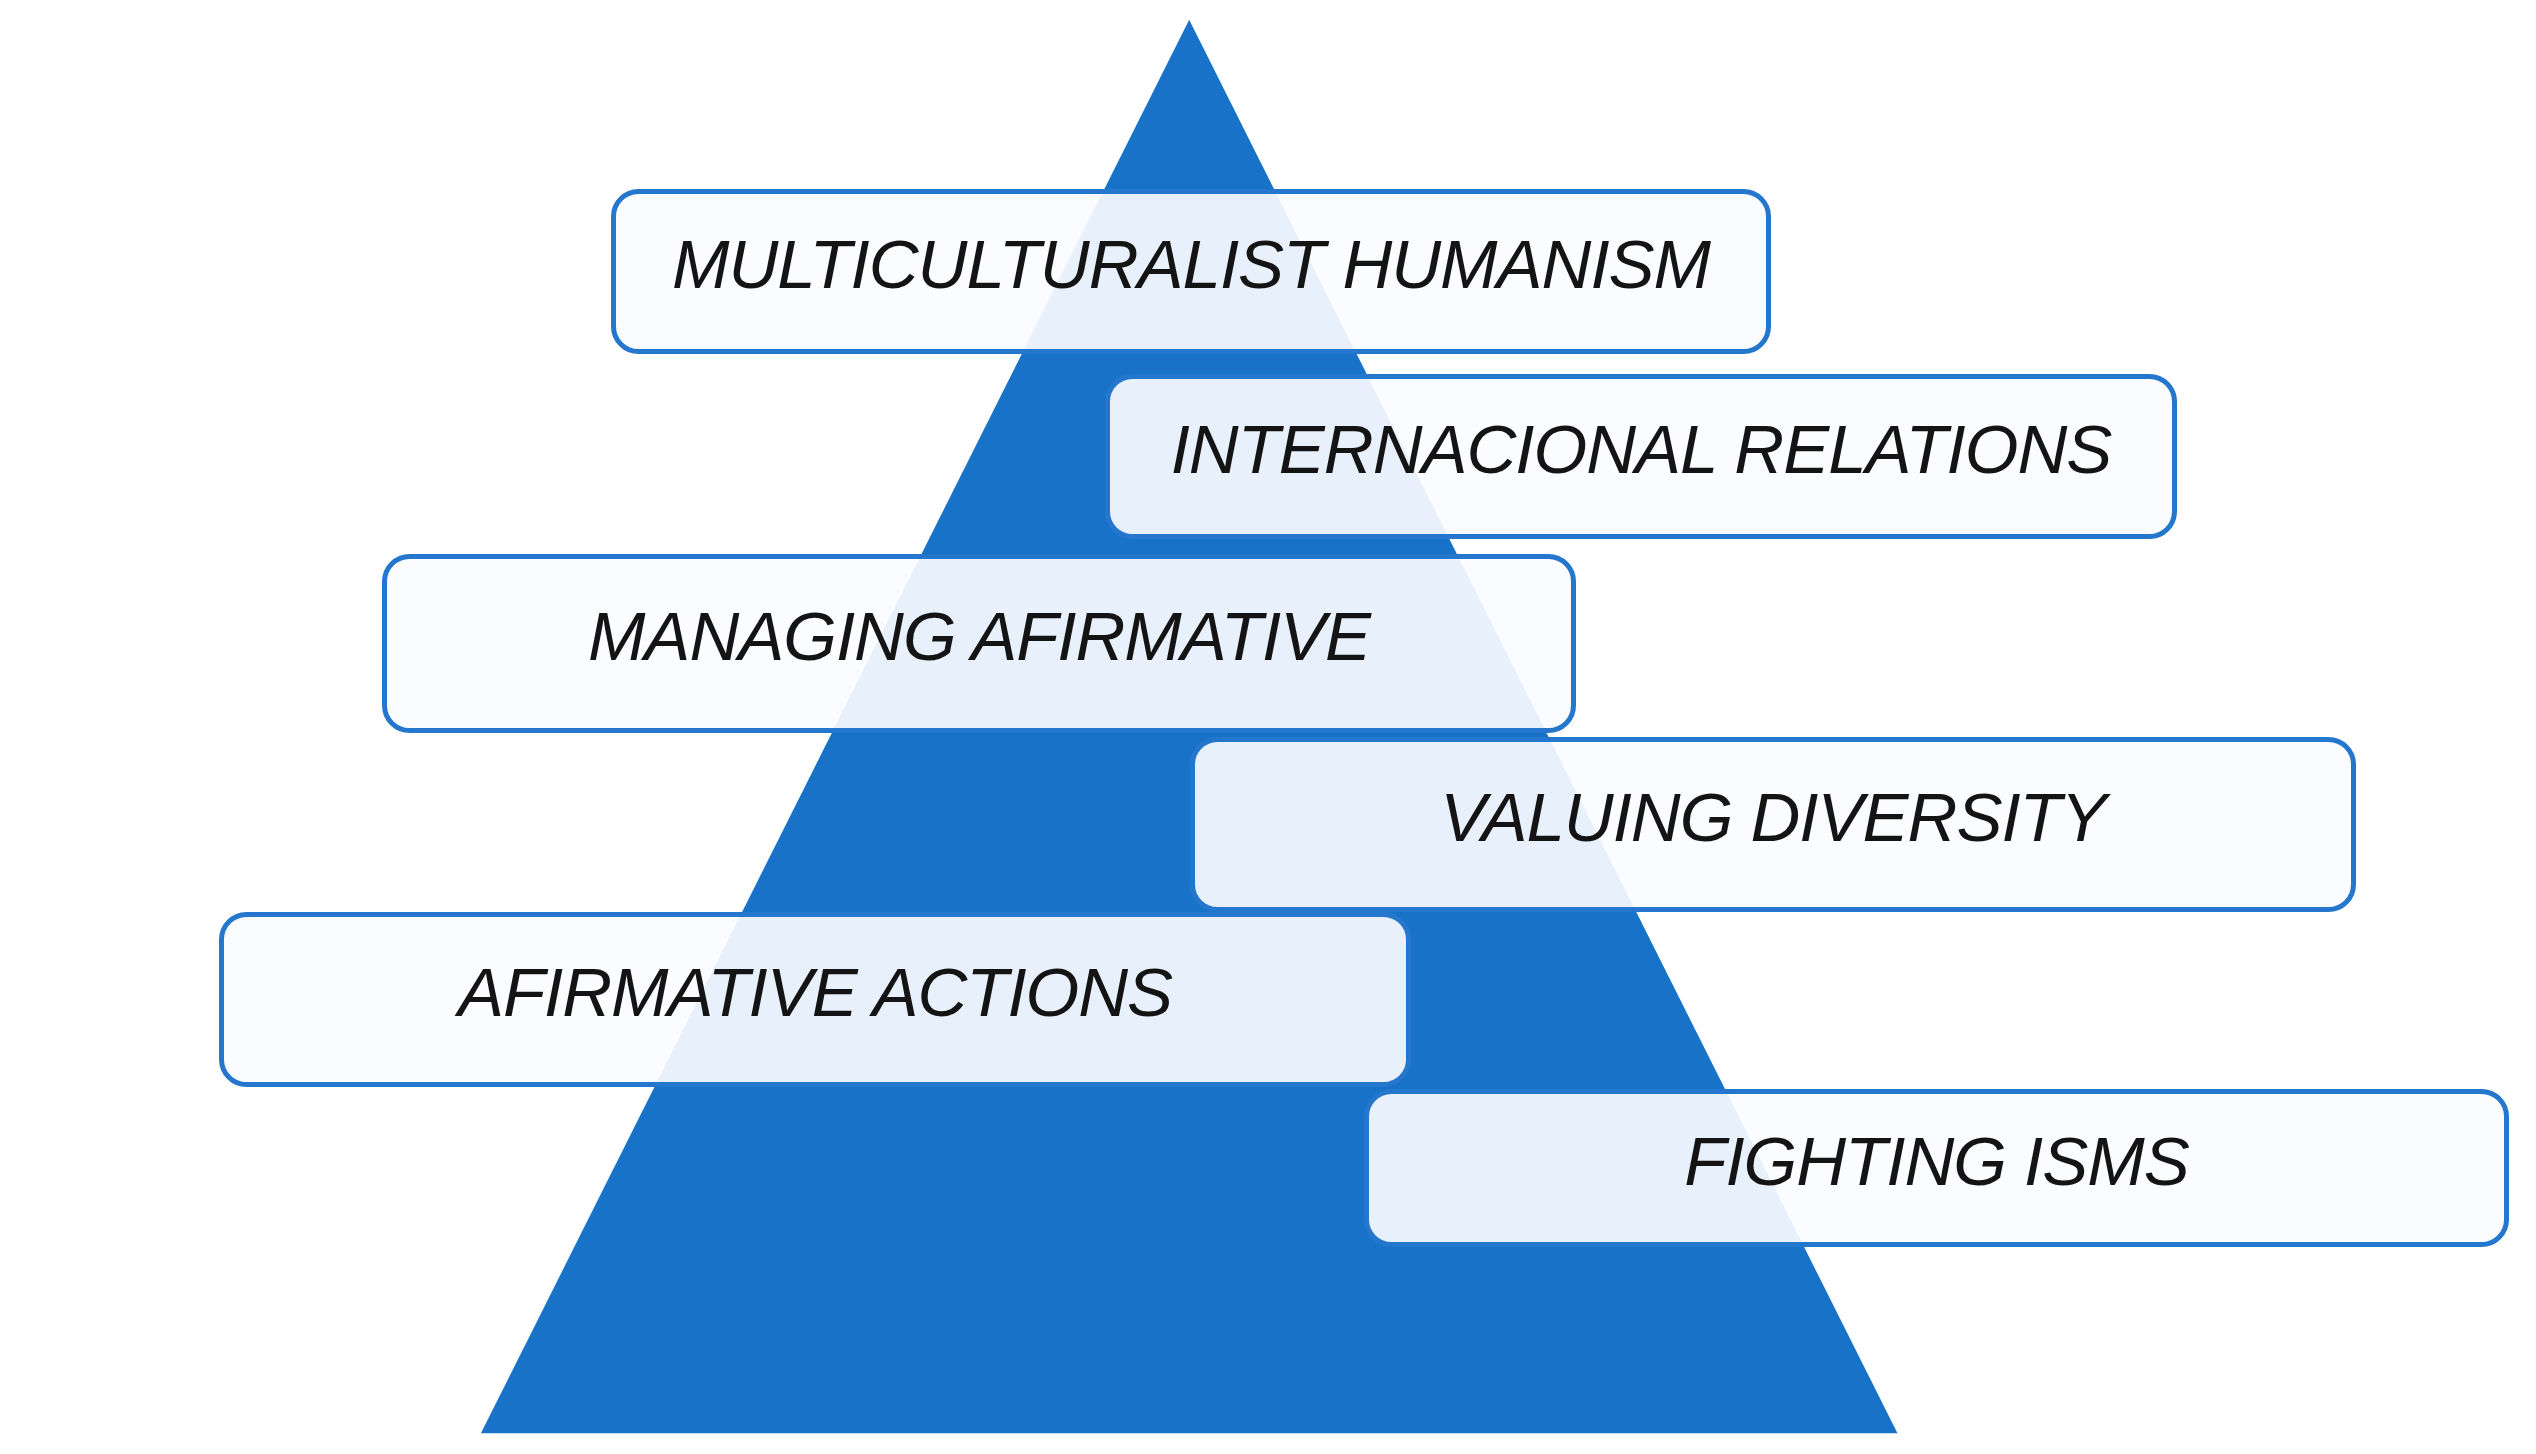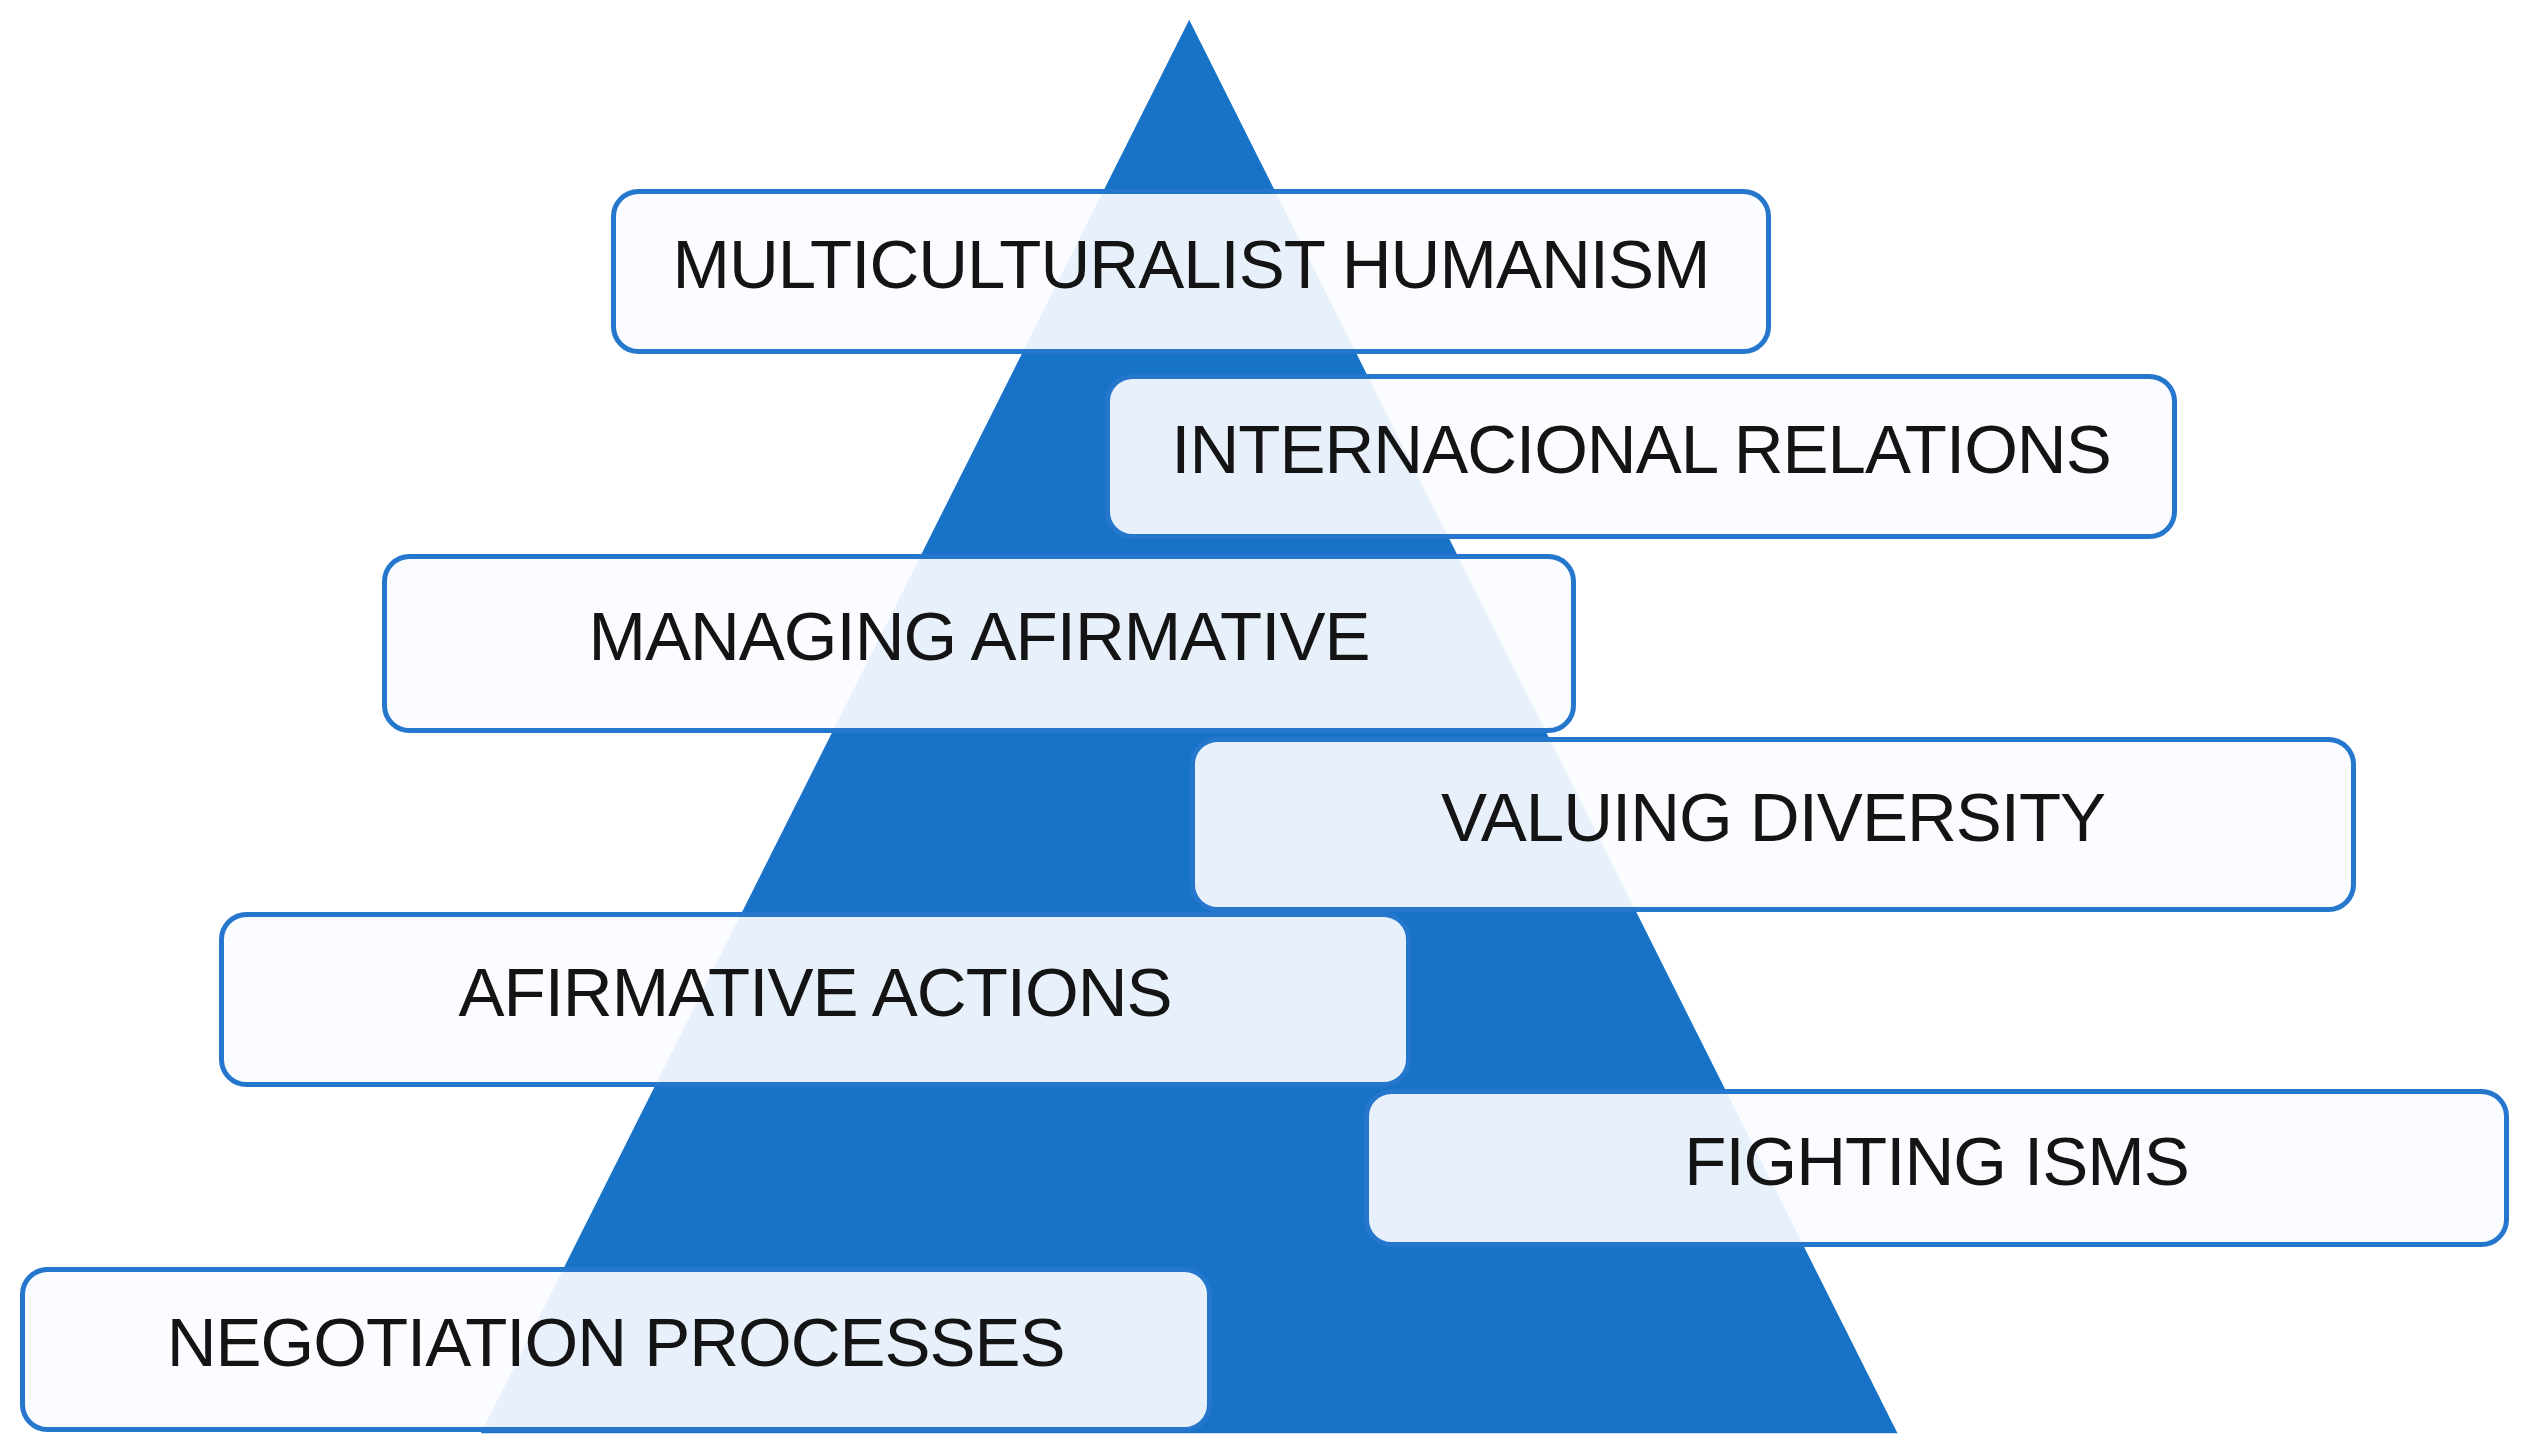--- a/index.html
+++ b/index.html
@@ -26,20 +26,21 @@
   .level-box {
     position: absolute;
     box-sizing: border-box;
     border: 5.9px solid var(--box_border, #2577CD);
     border-radius: 27.6px;
     background: var(--box_fill, rgba(251,252,255,0.92));
     display: flex;
     align-items: center;
     justify-content: center;
     padding-bottom: 13.8px;
+    font-style: italic;
   }
   .level-label {
     color: var(--text, #141414);
     font-size: 69px;
     letter-spacing: -1px;
     white-space: nowrap;
     line-height: 1;
   }
   
   .b1 { left: 611px;  top: 189px;  width: 1160px; height: 165px; }
@@ -76,18 +77,15 @@
   </div>
 
   <div class="level-box b5">
     <span class="level-label">AFIRMATIVE ACTIONS</span>
   </div>
 
   <div class="level-box b6">
     <span class="level-label">FIGHTING ISMS</span>
   </div>
 
-  <div class="level-box b7">
-    <span class="level-label">NEGOTIATION PROCESSES</span>
-  </div>
 
 </div>
 
 
 </body></html>

